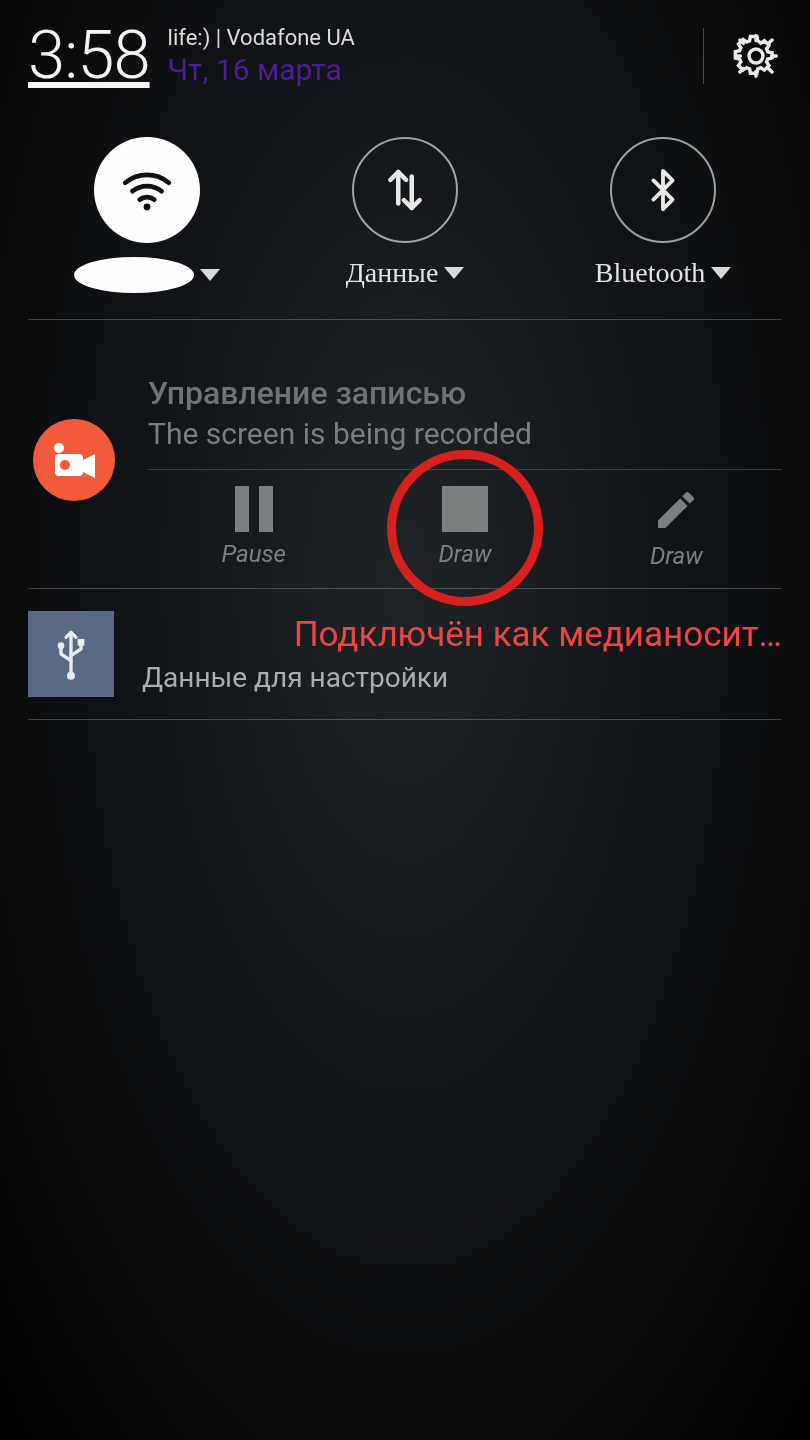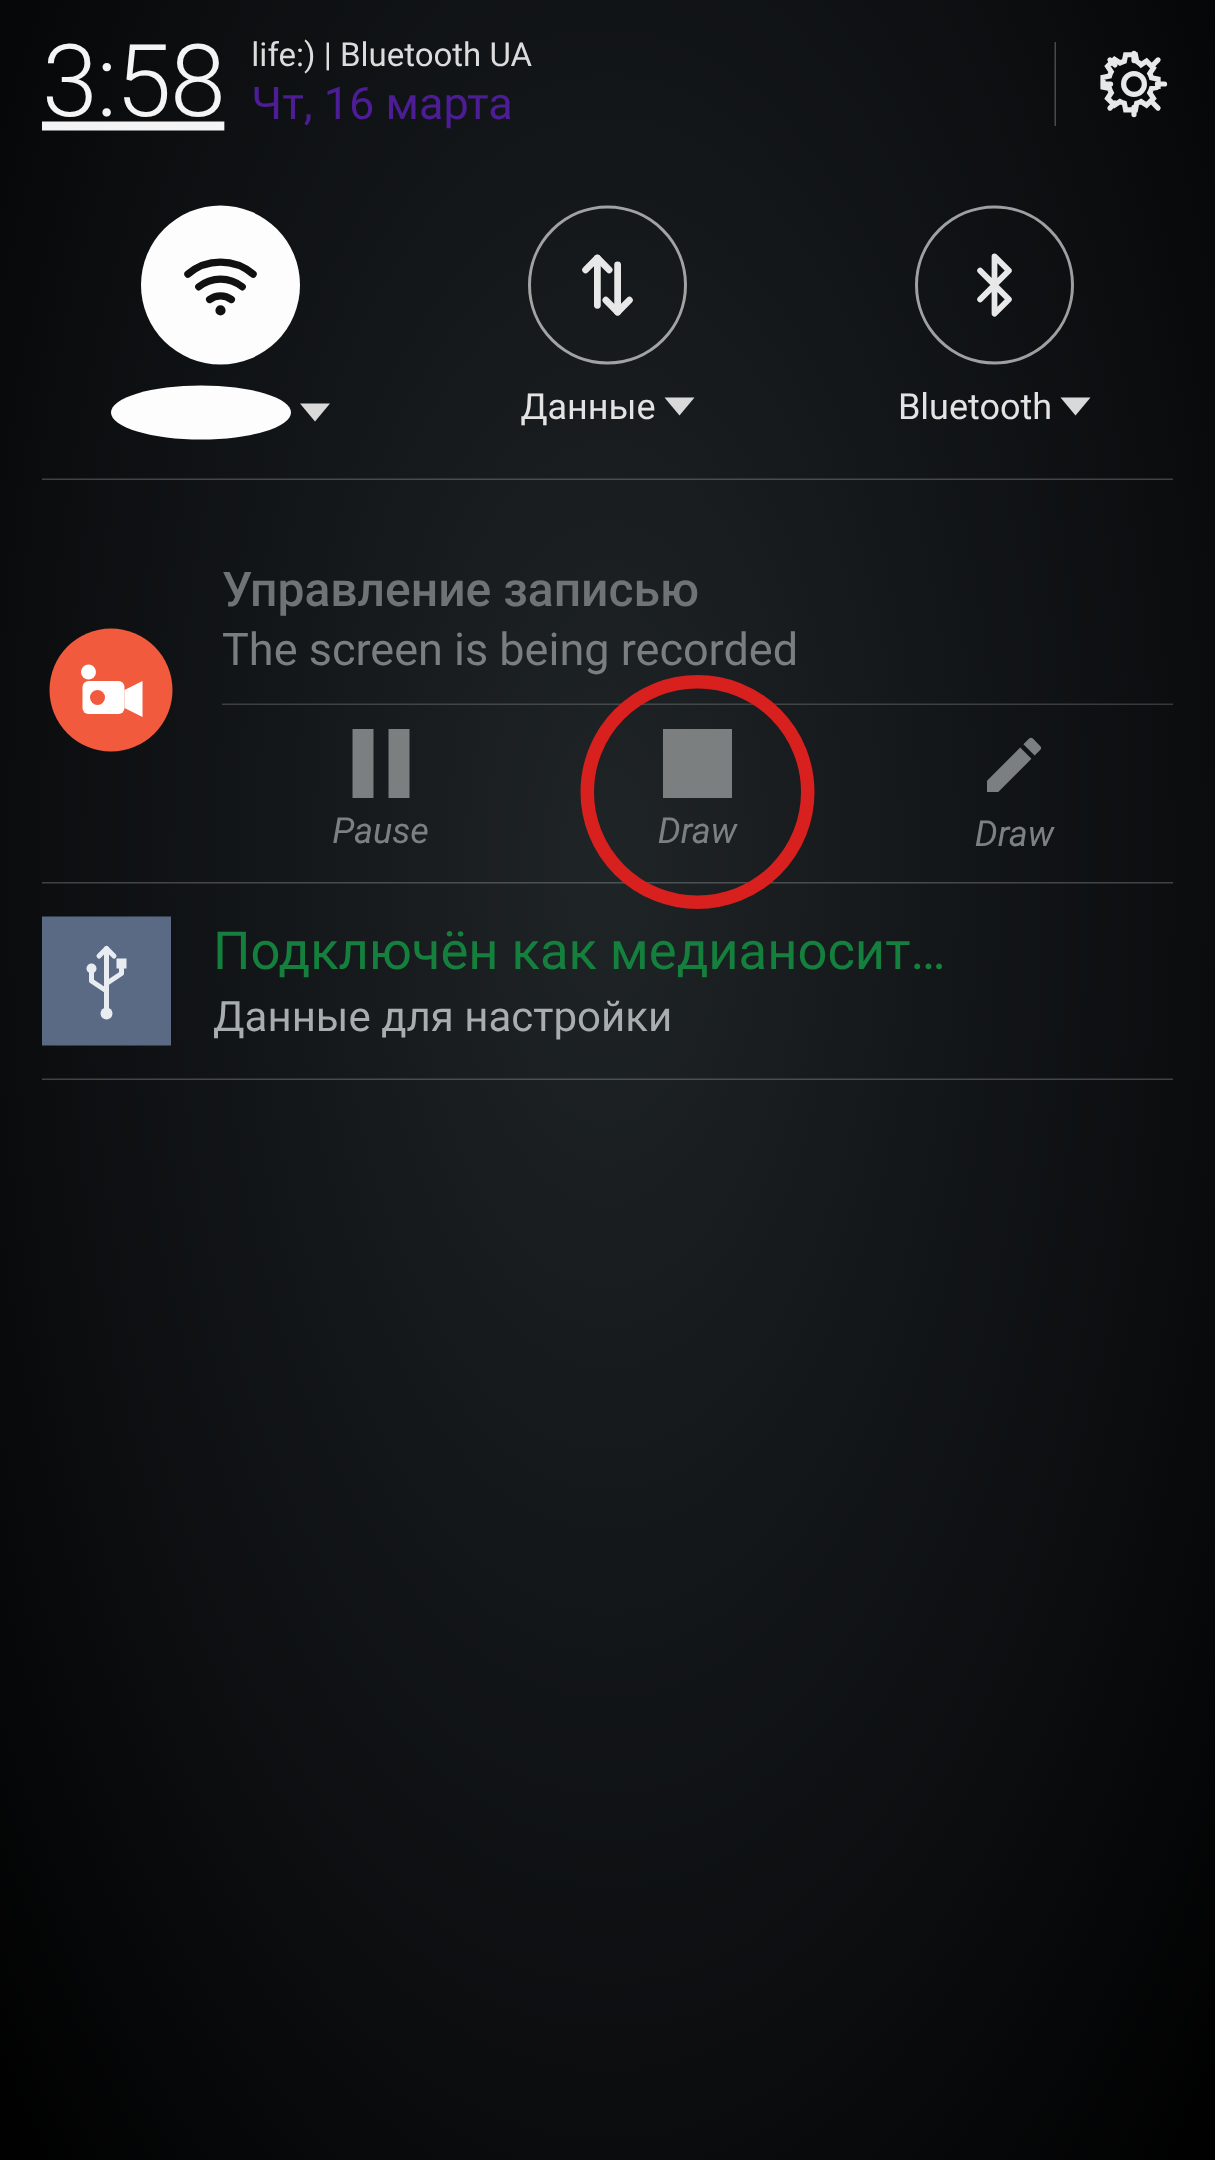--- a/index.html
+++ b/index.html
@@ -71,21 +71,22 @@
   }
   .qs-circle.active {
     background: #fdfdfd;
     border: none;
   }
   .qs-label-row {
     display: flex;
     align-items: center;
     gap: 6px;
     color: #e3e3e3;
-    font-size: 24px;
+    font-size: 28px;
+    font-family: Liberation Serif, serif;
   }
   .qs-label-ellipse {
     width: 120px; height: 36px;
     background: #fdfdfd;
     border-radius: 50%;
   }
   .caret-down {
     width: 0; height: 0;
     border-left: 10px solid transparent;
     border-right: 10px solid transparent;
@@ -186,38 +187,39 @@
   }
   .usb-icon {
     width: 86px; height: 86px;
     background: #5a6a85;
     display: flex;
     align-items: center; justify-content: center;
   }
   .usb-body { flex: 1; overflow: hidden; }
   .usb-title {
     font-size: 35px;
-    color: #15803d;
+    color: #ef4444;
     white-space: nowrap;
     overflow: hidden;
     text-overflow: ellipsis;
+    text-align: right;
   }
   .usb-sub {
     font-size: 28px;
     color: #a9adae;
     margin-top: 6px;
   }
 </style>
 </head>
 <body>
 
 <div class="status-header">
   <div class="clock">3:58</div>
   <div class="status-meta">
-    <div class="carrier">life:) | Bluetooth UA</div>
+    <div class="carrier">life:) | Vodafone UA</div>
     <div class="date">Чт, 16 марта</div>
   </div>
   <div class="header-spacer"></div>
   <div class="header-divider"></div>
   <div class="gear-btn">
     <svg width="52" height="52" viewBox="0 0 24 24" fill="none" stroke="#e8e8e8" stroke-width="1.6">
       <circle cx="12" cy="12" r="3.2"></circle>
       <path d="M12 2.6v2.2M12 19.2v2.2M4.6 4.6l1.55 1.55M17.85 17.85l1.55 1.55M2.6 12h2.2M19.2 12h2.2M4.6 19.4l1.55-1.55M17.85 6.15l1.55-1.55" stroke-linecap="round"></path>
       <path d="M19.4 13.5v-3l-2-.4a6 6 0 0 0-.55-1.33l1.13-1.7-2.12-2.12-1.7 1.13A6 6 0 0 0 12.83 5l-.4-2h-3l-.4 2a6 6 0 0 0-1.33.55l-1.7-1.13L3.88 6.54l1.13 1.7A6 6 0 0 0 4.46 9.57l-2 .4v3l2 .4c.14.46.33.9.55 1.33l-1.13 1.7 2.12 2.12 1.7-1.13c.43.22.87.41 1.33.55l.4 2h3l.4-2c.46-.14.9-.33 1.33-.55l1.7 1.13 2.12-2.12-1.13-1.7c.22-.43.41-.87.55-1.33l2-.4z" fill="none"></path>
     </svg>

